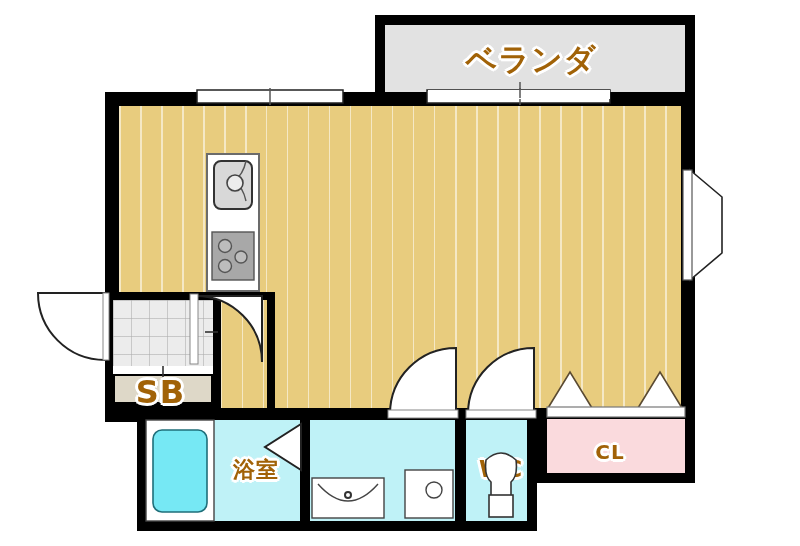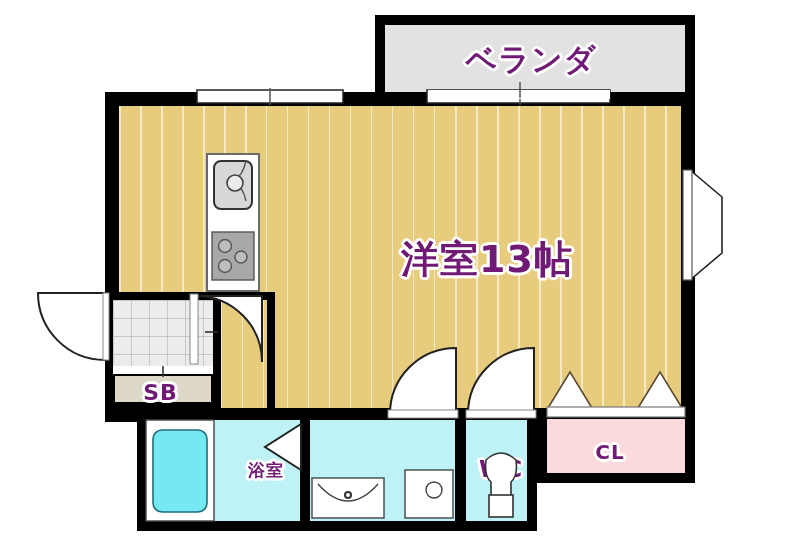--- a/index.html
+++ b/index.html
@@ -26,33 +26,33 @@
          rgba(170,170,170,.55) 0 1px, rgba(0,0,0,0) 1px 18px),
        repeating-linear-gradient(to bottom,
          rgba(170,170,170,.55) 0 1px, rgba(0,0,0,0) 1px 18px),
        #ececec;
   }
   .sb{background:#ded8c8;}
   .white{background:#ffffff;}
 
   
   .label{
-     position:absolute;color:#701a75;font-weight:700;white-space:nowrap;
+     position:absolute;color:#a16207;font-weight:700;white-space:nowrap;
      text-shadow:
         2px 0 0 #fff,-2px 0 0 #fff,0 2px 0 #fff,0 -2px 0 #fff,
         2px 2px 0 #fff,-2px 2px 0 #fff,2px -2px 0 #fff,-2px -2px 0 #fff,
         3px 0 0 #fff,-3px 0 0 #fff,0 3px 0 #fff,0 -3px 0 #fff;
      transform:translate(-50%,-50%);
      letter-spacing:1px;
   }
   .l-veranda{font-size:31px;}
   .l-room{font-size:38px;}
   .l-genkan{font-size:27px;}
-  .l-sb{font-size:22px;padding-left:27px;}
-  .l-yokushitsu{font-size:17px;margin-left:10px;}
+  .l-sb{font-size:32px;padding-left:27px;}
+  .l-yokushitsu{font-size:22px;}
   .l-senmenjo{font-size:25px;}
   .l-wc{font-size:23px;}
   .l-cl{font-size:20px;}
 
   svg.ov{position:absolute;left:0;top:0;width:800px;height:546px;
          pointer-events:none;}
 </style>
 </head>
 <body>
 
@@ -82,21 +82,20 @@
   <div class="abs wall" style="left:105px;top:292px;width:170px;height:118px;"></div>
   <div class="abs genkan" style="left:113px;top:300px;width:100px;height:66px;"></div>
   <div class="abs white" style="left:113px;top:366px;width:100px;height:8px;"></div>
   <div class="abs sb" style="left:113px;top:374px;width:100px;height:30px;border:2px solid #000;"></div>
 
   <div class="abs room-wood" style="left:221px;top:300px;width:46px;height:108px;"></div>
 
   <div class="abs white" style="left:206px;top:153px;width:54px;height:139px;border:2px solid #6b6b6b;"></div>
 
   <div class="label l-veranda" style="left:531px;top:60px;">ベランダ</div>
-  <div class="label l-room" style="left:487px;top:259px;">洋室13帖</div>
   <div class="label l-sb" style="left:147px;top:392px;">SB</div>
   <div class="label l-yokushitsu" style="left:256px;top:470px;">浴室</div>
   <div class="label l-wc" style="left:501px;top:469px;">WC</div>
   <div class="label l-cl" style="left:610px;top:452px;">CL</div>
 
   <svg class="ov" viewBox="0 0 800 546">
 
     <g>
       <rect x="197" y="90" width="146" height="13" fill="#ffffff" stroke="#222" stroke-width="1.5"></rect>
       <line x1="270" y1="88" x2="270" y2="105" stroke="#555" stroke-width="1.5"></line>

